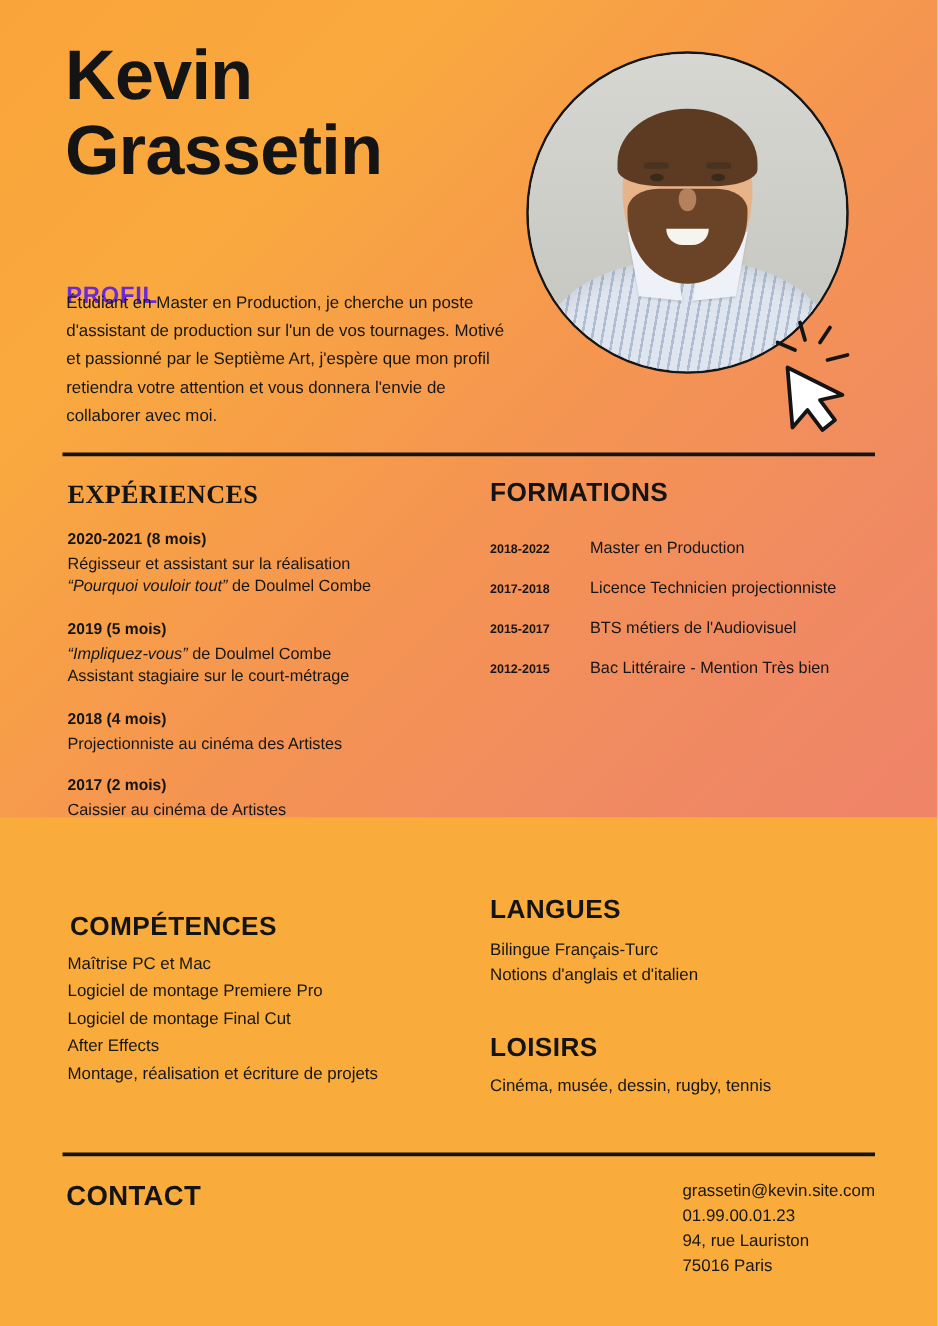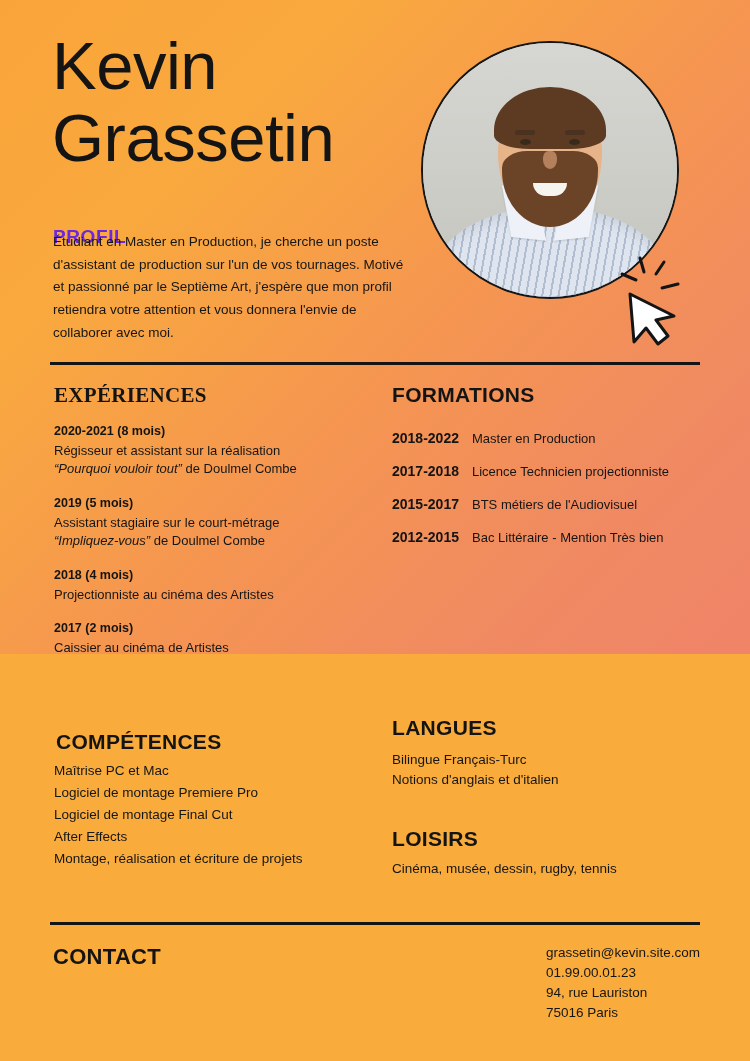--- a/index.html
+++ b/index.html
@@ -39,22 +39,22 @@
   .content {
     position: absolute;
     inset: 0;
   }
 
   
   .name {
     position: absolute;
     left: 52px;
     top: 30px;
-    font-size: 67px;
-    font-weight: normal;
+    font-size: 56px;
+    font-weight: bold;
     line-height: 1.07;
     letter-spacing: -0.5px;
     color: #141414;
     width: 390px;
   }
 
   .profil-heading {
     position: absolute;
     left: 53px;
     top: 190px;
@@ -238,21 +238,21 @@
   .exp-list { position: absolute; left: 54px; top: 424px; width: 320px; }
   .exp-item { margin-bottom: 17px; }
   .exp-date { font-size: 12.5px; font-weight: bold; color: #141414; margin-bottom: 4px; }
   .exp-line { font-size: 13px; line-height: 1.42; color: #161616; }
   .exp-line em { font-style: italic; }
 
   
   .for-h { left: 392px; top: 383px; }
   .for-list { position: absolute; left: 392px; top: 430px; width: 310px; }
   .for-item { display: flex; align-items: baseline; margin-bottom: 17px; }
-  .for-date { width: 80px; flex: none; font-size: 14px; font-weight: bold; color: #141414; }
+  .for-date { width: 80px; flex: none; font-size: 10px; font-weight: bold; color: #141414; }
   .for-text { font-size: 13px; color: #161616; }
 
   
   .comp-h { left: 56px; top: 730px; }
   .comp-list { position: absolute; left: 54px; top: 760px; width: 330px; }
   .comp-list div { font-size: 13.5px; line-height: 1.63; color: #161616; }
 
   
   .lang-h { left: 392px; top: 716px; }
   .lang-list { position: absolute; left: 392px; top: 750px; width: 300px; }
@@ -325,22 +325,22 @@
 
     <div class="h2 exp-h">EXPÉRIENCES</div>
     <div class="exp-list">
       <div class="exp-item">
         <div class="exp-date">2020-2021 (8 mois)</div>
         <div class="exp-line">Régisseur et assistant sur la réalisation</div>
         <div class="exp-line"><em>“Pourquoi vouloir tout”</em><span> de Doulmel Combe</span></div>
       </div>
       <div class="exp-item">
         <div class="exp-date">2019 (5 mois)</div>
+        <div class="exp-line"><em>“Impliquez-vous”</em><span> de Doulmel Combe</span></div>
         <div class="exp-line">Assistant stagiaire sur le court-métrage</div>
-        <div class="exp-line"><em>“Impliquez-vous”</em><span> de Doulmel Combe</span></div>
       </div>
       <div class="exp-item">
         <div class="exp-date">2018 (4 mois)</div>
         <div class="exp-line">Projectionniste au cinéma des Artistes</div>
       </div>
       <div class="exp-item">
         <div class="exp-date">2017 (2 mois)</div>
         <div class="exp-line">Caissier au cinéma de Artistes</div>
       </div>
     </div>

